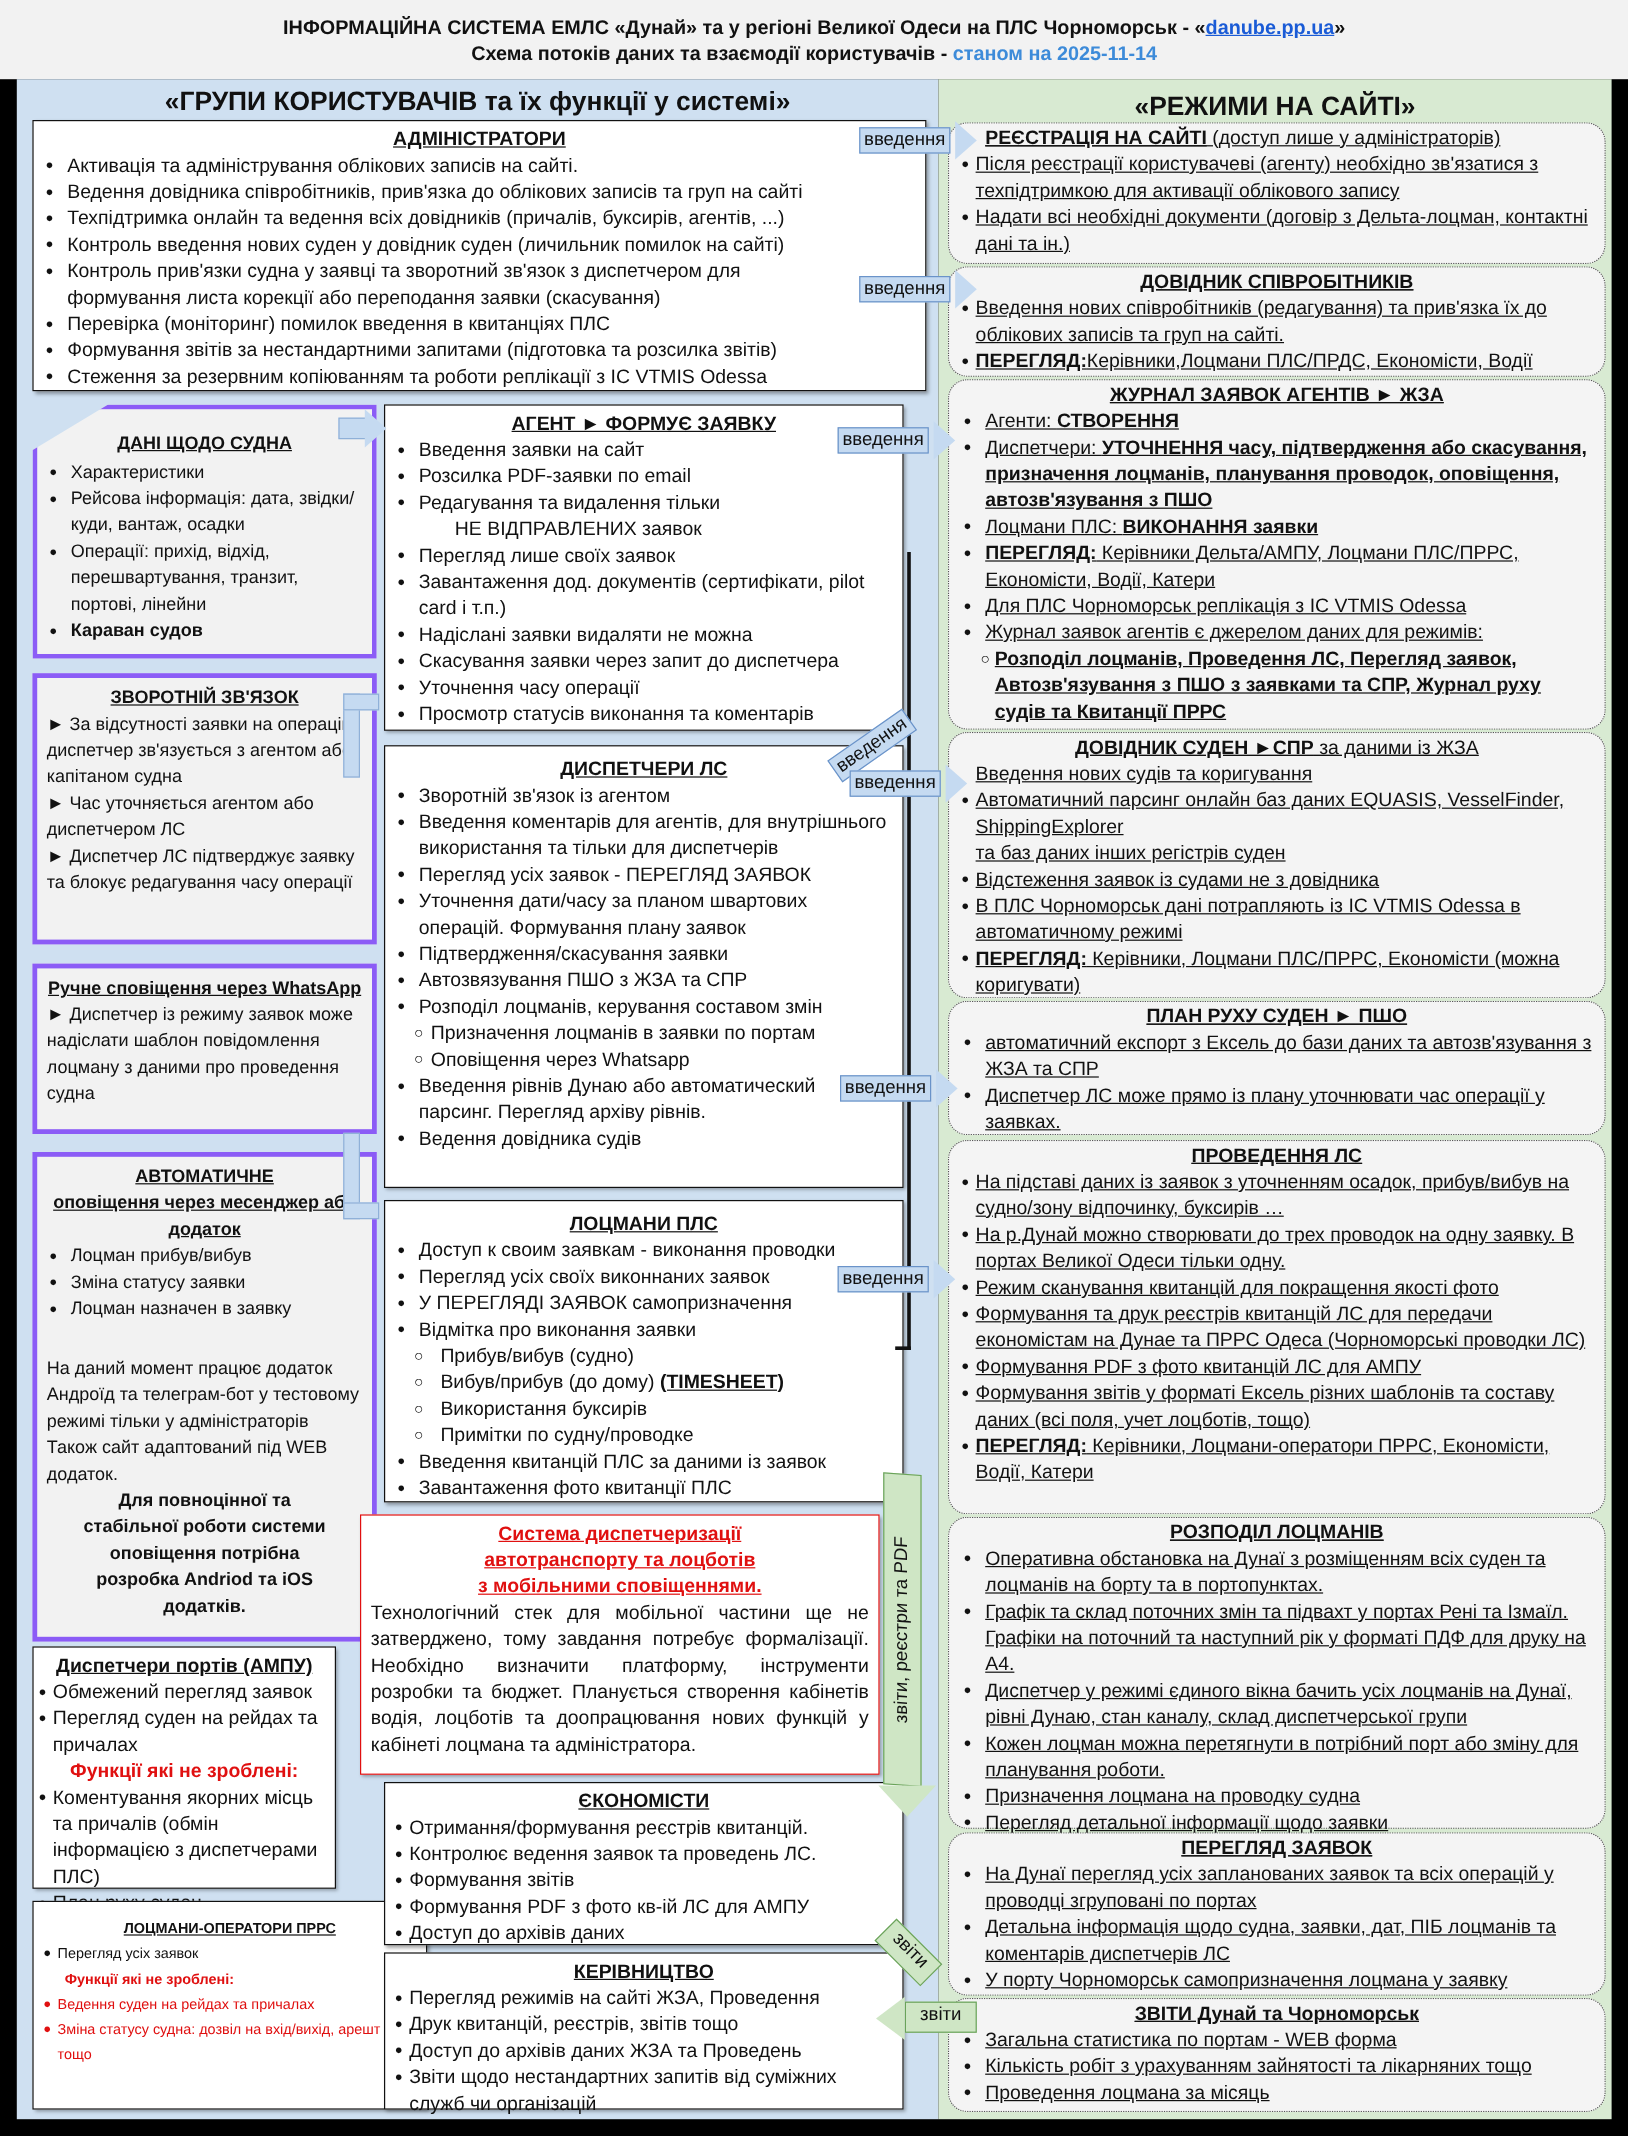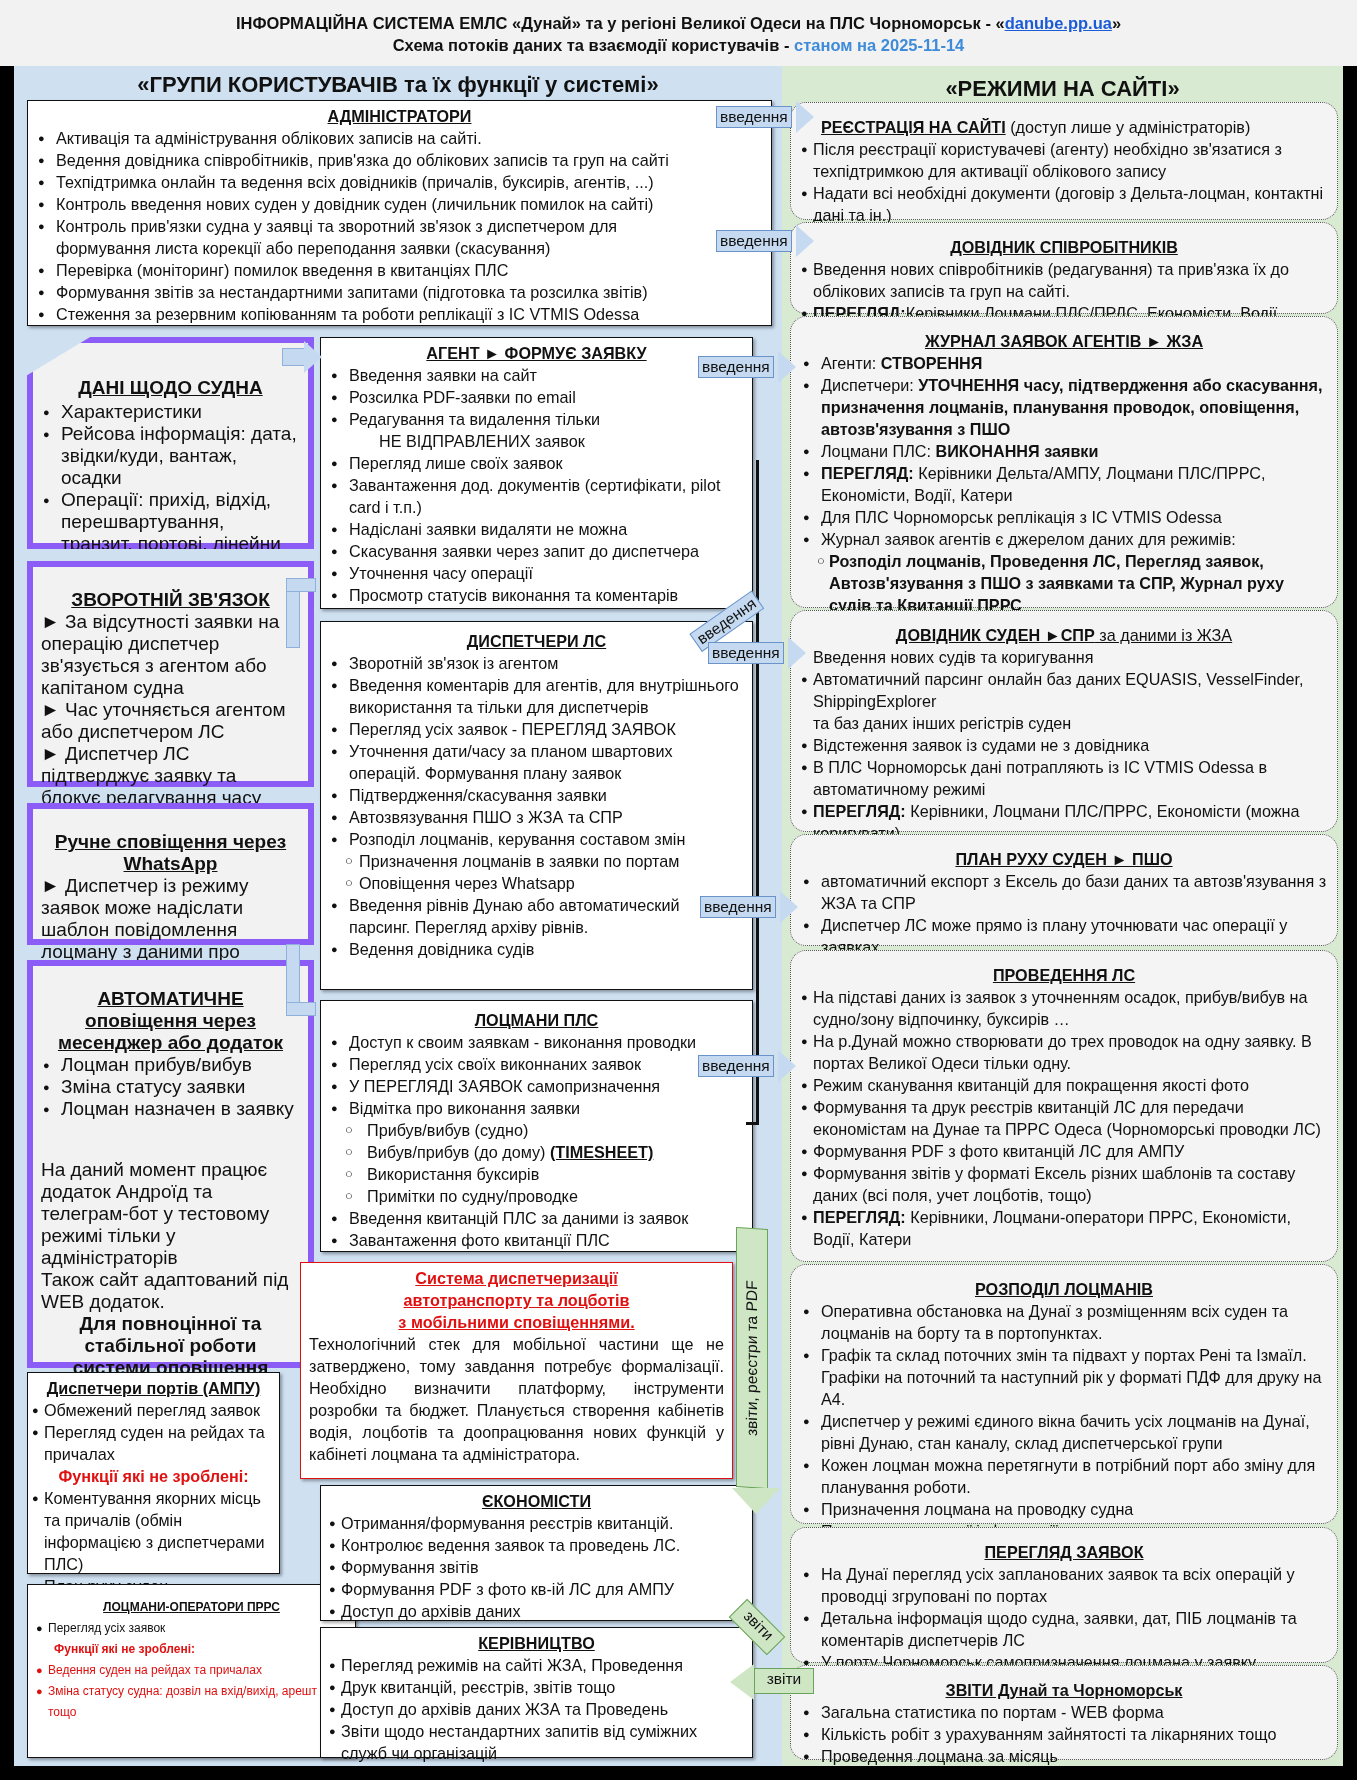--- a/index.html
+++ b/index.html
@@ -10,22 +10,22 @@
   .header .l1 { font-weight: bold; font-size: 16.5px; line-height: 22px; }
   .header .l1 a { color: #1a5bd6; text-decoration: underline; }
   .header .l2 { font-weight: bold; font-size: 16.5px; line-height: 22px; }
   .header .l2 .date { color: #3d8bd9; }
 
   .col-left { position: absolute; left: 14px; top: 66px; width: 768px; height: 1700px; background: #cfe0f1; }
   .col-right { position: absolute; left: 782px; top: 66px; width: 561px; height: 1700px; background: #d8ead2; }
   .col-title { position: absolute; font-weight: bold; font-size: 22px; text-align: center; }
 
   .box { position: absolute; background: #fff; border: 1.5px solid #111; box-shadow: 2px 2px 3px rgba(0,0,0,.35); font-size: 16.2px; line-height: 22px; padding: 4px 8px; }
-  .gbox { position: absolute; background: #f2f2f2; border: 6px solid #8b5cf6; font-size: 19px; line-height: 22px; padding: 22px 8px; }
-  .rbox { position: absolute; background: #f4f4f4; border: 1px dotted #555; border-radius: 16px; font-size: 16.2px; line-height: 22px; padding: 13px 10px; }
+  .gbox { position: absolute; background: #f2f2f2; border: 4px solid #8b5cf6; font-size: 15px; line-height: 22px; padding: 6px 8px; }
+  .rbox { position: absolute; background: #f4f4f4; border: 1px dotted #555; border-radius: 16px; font-size: 16.2px; line-height: 22px; padding: 1px 10px; text-decoration: underline; }
   .title { text-align: center; font-weight: bold; text-decoration: underline; }
   ul { list-style: none; }
   li { position: relative; padding-left: 20px; }
   li::before { content: "●"; position: absolute; left: 2px; top: 0; font-size: 11px; }
   li.sub { padding-left: 38px; }
   li.sub::before { content: "○"; left: 16px; font-size: 13px; }
   li.tight { padding-left: 12px; }
   li.tight::before { left: 0; }
   li.indent::before { content: ""; }
   .b { font-weight: bold; }
@@ -95,21 +95,21 @@
   </div>
 
   <div class="gbox" style="left:27px; top:960px; width:287px; height:408px;">
     <div class="title">АВТОМАТИЧНЕ</div>
     <div class="title">оповіщення через месенджер або додаток</div>
     <ul>
       <li>Лоцман прибув/вибув</li>
       <li>Зміна статусу заявки</li>
       <li>Лоцман назначен в заявку</li>
     </ul>
-    <div style="margin-top:39px;">На даний момент працює додаток Андроїд та телеграм-бот у тестовому режимі тільки у адміністраторів</div>
+    <div style="margin-top:28px;">На даний момент працює додаток Андроїд та телеграм-бот у тестовому режимі тільки у адміністраторів</div>
     <div>Також сайт адаптований під WEB додаток.</div>
     <div class="b center" style="padding:0 30px;">Для повноцінної та стабільної роботи системи оповіщення потрібна розробка Andriod та iOS додатків.</div>
   </div>
 
   <div class="box" style="left:27px; top:1372px; width:253px; height:202px; padding:4px 4px;">
     <div class="title">Диспетчери портів (АМПУ)</div>
     <ul>
       <li class="tight">Обмежений перегляд заявок</li>
       <li class="tight">Перегляд суден на рейдах та причалах</li>
     </ul>

